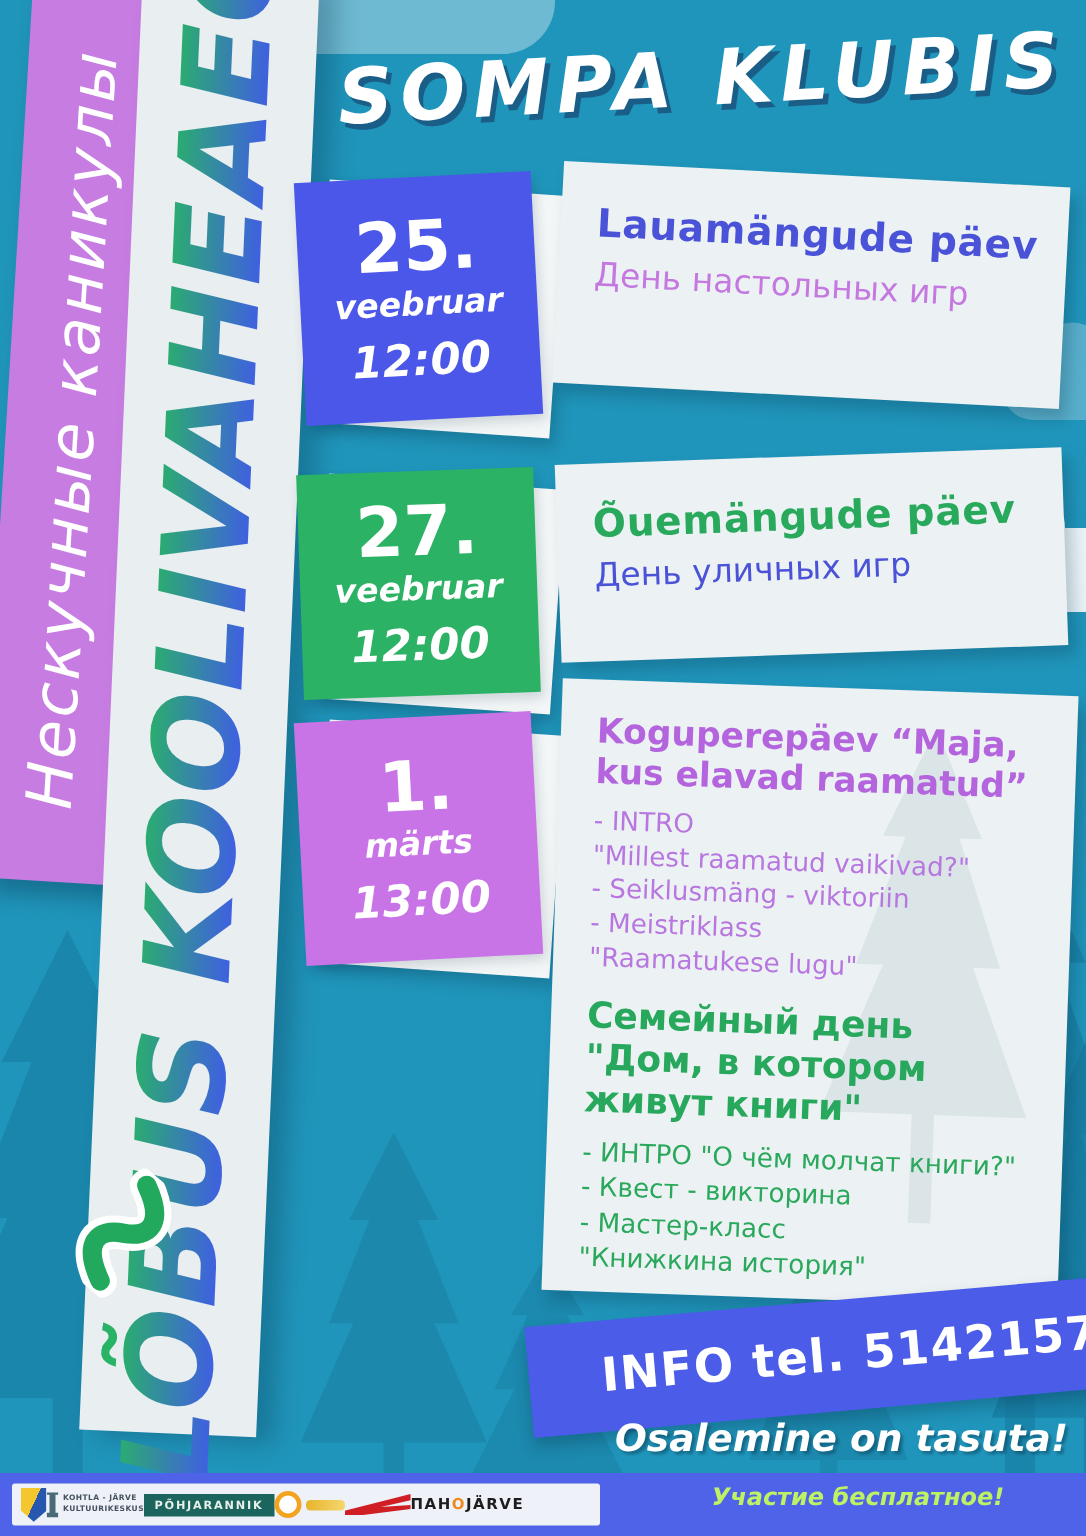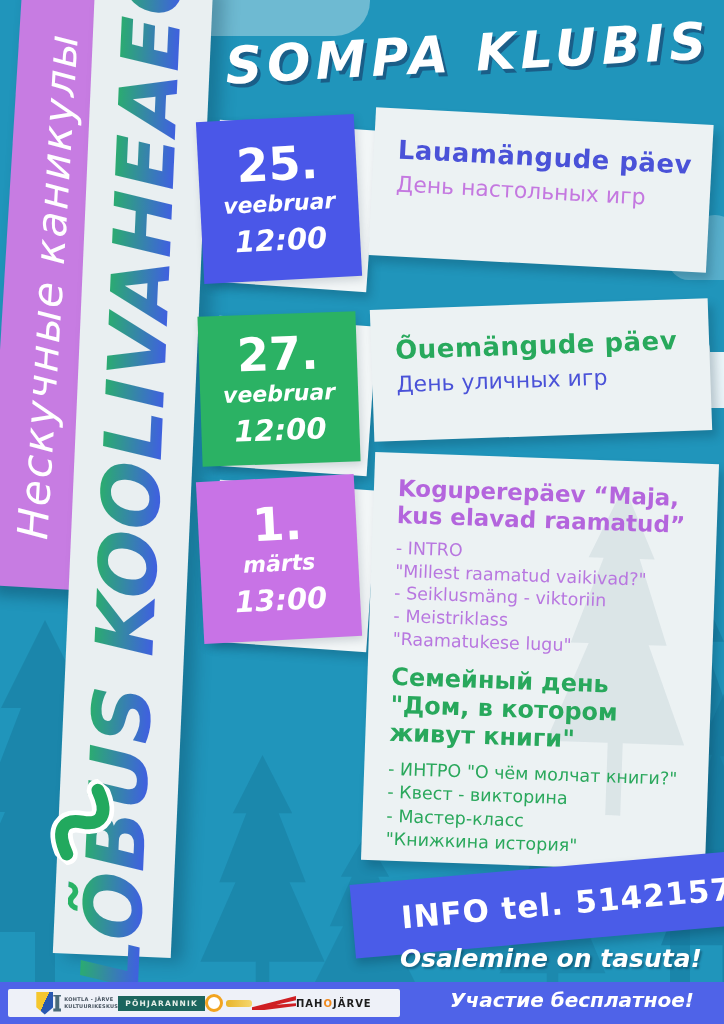--- a/index.html
+++ b/index.html
@@ -79,30 +79,30 @@
   .card-watermark{position:absolute;left:175px;top:25px;width:150px;height:330px;
     background:#9fb8bd;opacity:.22;z-index:0;}
 
   
   .info-banner{position:absolute;left:352px;top:866px;width:430px;height:74px;
     background:#4a5ce8;transform:rotate(-5deg);display:flex;align-items:center;
     justify-content:center;color:#fff;font-size:31px;font-weight:bold;
     letter-spacing:1px;box-shadow:0 6px 10px rgba(0,30,50,.25);z-index:5;}
 
   
-  .free-et{position:absolute;left:400px;top:944px;width:312px;
+  .free-et{position:absolute;left:400px;top:944px;width:312px;text-align:right;
     color:#fff;font-size:25px;font-weight:bold;font-style:italic;white-space:nowrap;
     text-shadow:2px 2px 2px rgba(0,30,50,.35);z-index:6;}
   .bottom-strip{position:absolute;left:0;top:982px;width:724px;height:42px;
     background:#4f63e8;z-index:6;}
   .logo-bar{position:absolute;left:8px;top:7px;width:392px;height:28px;
-    background:#eef1f8;display:flex;align-items:center;justify-content:center;
+    background:#eef1f8;display:flex;align-items:center;justify-content:flex-start;
     padding:0 6px;box-sizing:border-box;border-radius:2px;}
   .free-ru{position:absolute;left:424px;top:6px;width:296px;text-align:center;
-    color:#ffffff;font-size:20px;font-weight:bold;font-style:italic;white-space:nowrap;}
+    color:#bef264;font-size:16px;font-weight:bold;font-style:italic;white-space:nowrap;}
   .logo-shield{width:17px;height:23px;
     background:linear-gradient(115deg,#f5c72e 48%,#2857b0 48%);
     clip-path:polygon(0 0,100% 0,100% 68%,50% 100%,0 68%);}
   .logo-kk{display:flex;align-items:center;gap:3px;}
   .col-icon{width:8px;height:17px;background:#4a6a78;
     clip-path:polygon(0 0,100% 0,100% 12%,75% 12%,75% 82%,100% 82%,100% 100%,0 100%,0 82%,25% 82%,25% 12%,0 12%);}
   .kk-text{font-size:5px;line-height:1.4;color:#44505c;font-weight:bold;letter-spacing:.3px;}
   .logo-pr{background:#1c655e;color:#e6efe9;font-size:7.5px;font-weight:bold;
     letter-spacing:1.2px;padding:3px 7px;}
   .logo-ring{display:flex;align-items:center;gap:3px;}

